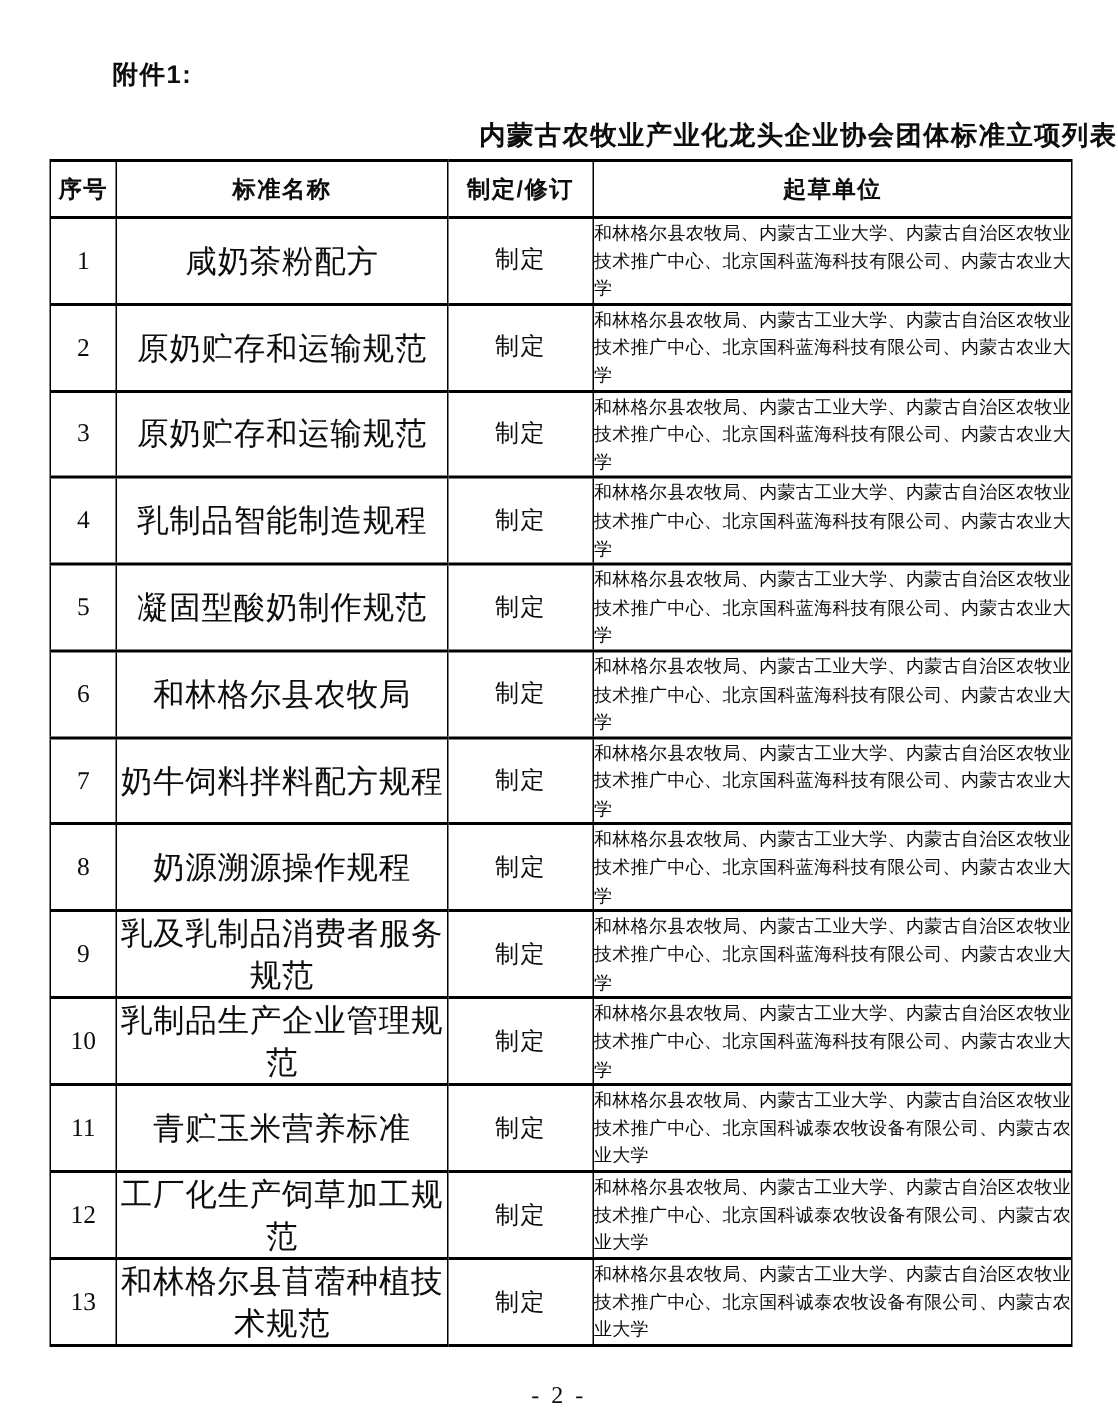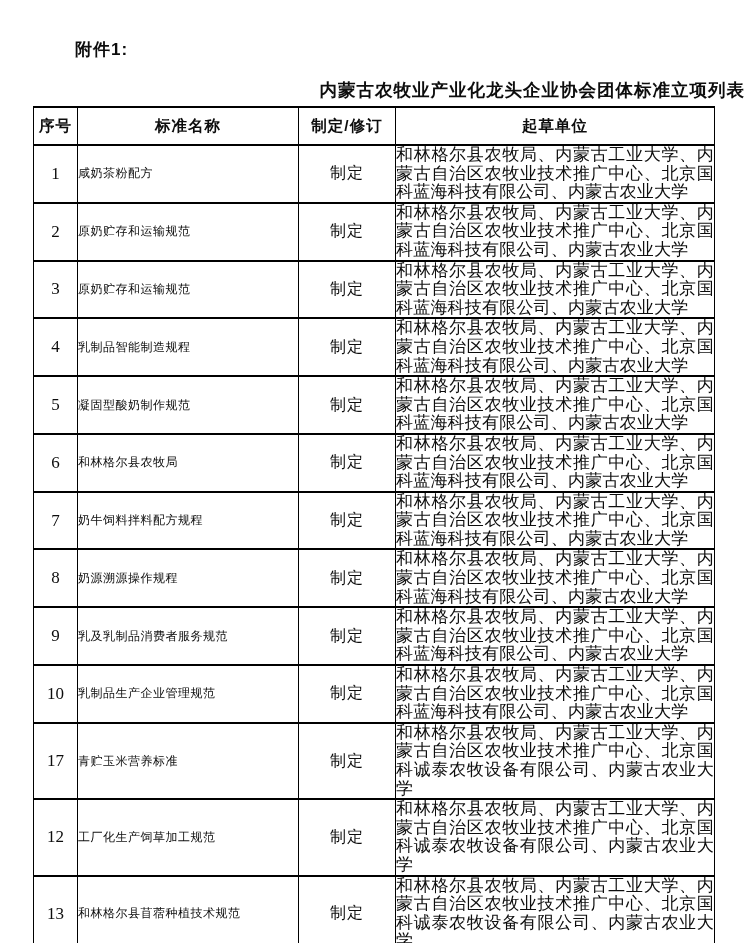--- a/index.html
+++ b/index.html
@@ -57,31 +57,32 @@
     font-weight: bold;
     font-size: 15.5px;
     text-align: center;
     letter-spacing: 1px;
   }
   td.c-no {
     text-align: center;
     font-size: 17px;
   }
   td.c-name {
-    font-size: 12px;
+    text-align: center;
+    font-size: 21px;
     letter-spacing: 0.5px;
     margin-top: 12px;
   }
   td.c-type {
     text-align: center;
     font-size: 16px;
     letter-spacing: 1px;
   }
   td.c-unit {
-    font-size: 17px;
+    font-size: 12px;
     line-height: 18.6px;
     padding: 1px 2px 1px 5px;
     text-align: justify;
     letter-spacing: 0.2px;
   }
   .footer {
     margin-top: 24px;
     text-align: center;
     font-size: 16px;
     letter-spacing: 2px;
@@ -177,21 +178,21 @@
         </tr>
 
         <tr>
           <td class="c-no">10</td>
           <td class="c-name">乳制品生产企业管理规范</td>
           <td class="c-type">制定</td>
           <td class="c-unit">和林格尔县农牧局、内蒙古工业大学、内蒙古自治区农牧业技术推广中心、北京国科蓝海科技有限公司、内蒙古农业大学</td>
         </tr>
 
         <tr>
-          <td class="c-no">17</td>
+          <td class="c-no">11</td>
           <td class="c-name">青贮玉米营养标准</td>
           <td class="c-type">制定</td>
           <td class="c-unit">和林格尔县农牧局、内蒙古工业大学、内蒙古自治区农牧业技术推广中心、北京国科诚泰农牧设备有限公司、内蒙古农业大学</td>
         </tr>
 
         <tr>
           <td class="c-no">12</td>
           <td class="c-name">工厂化生产饲草加工规范</td>
           <td class="c-type">制定</td>
           <td class="c-unit">和林格尔县农牧局、内蒙古工业大学、内蒙古自治区农牧业技术推广中心、北京国科诚泰农牧设备有限公司、内蒙古农业大学</td>

